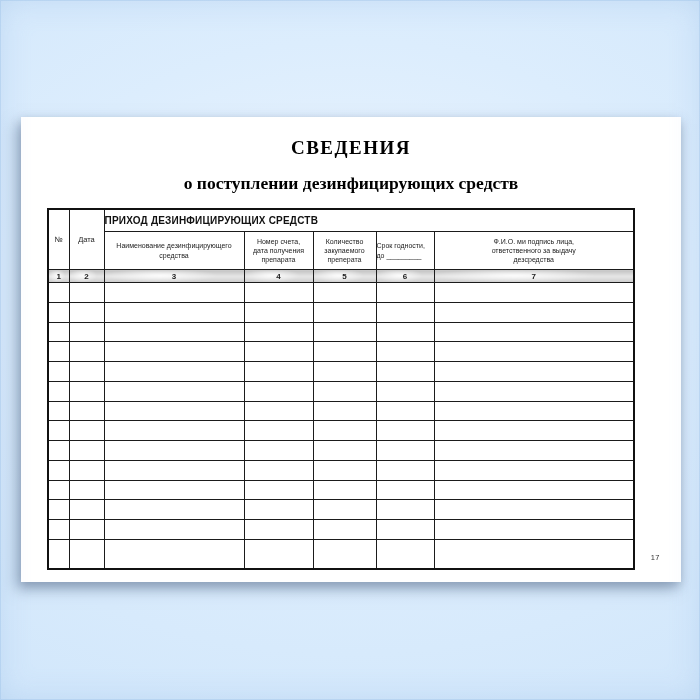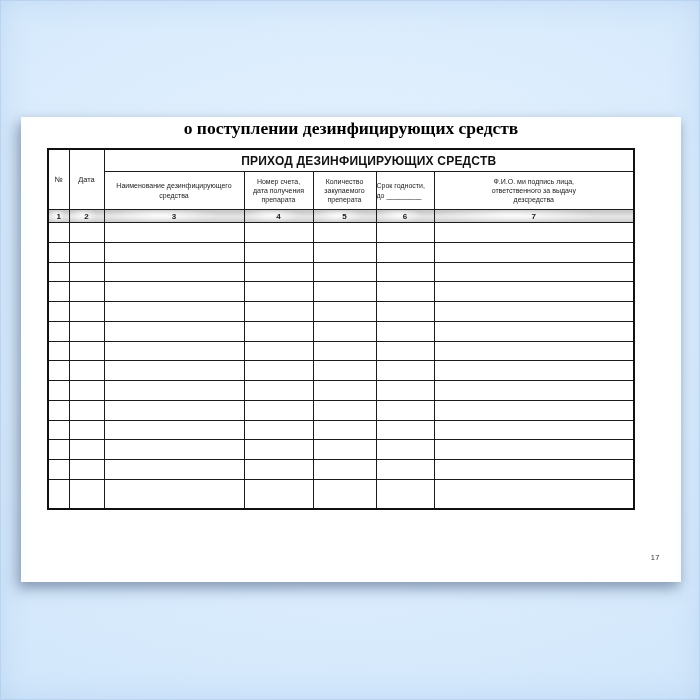--- a/index.html
+++ b/index.html
@@ -16,35 +16,35 @@
   .page{
     position:absolute;left:21px;top:117px;width:660px;height:465px;background:#ffffff;
     box-shadow:-5px 7px 14px rgba(96,118,148,.50), 0 4px 9px rgba(96,118,148,.35);
   }
   .doc-title{
     margin:20px 0 0 0;text-align:center;color:#000;
     font-family:"Liberation Serif",serif;font-weight:700;
     font-size:19px;line-height:22px;letter-spacing:1.5px;
   }
   .doc-subtitle{
-    margin:0;text-align:center;color:#000;
+    margin:13px;text-align:center;color:#000;
     font-family:"Liberation Serif",serif;font-weight:700;
     font-size:17.5px;line-height:23px;
   }
   table.sheet{
     margin:8px 0 0 26px;width:586px;height:362px;
     border-collapse:collapse;table-layout:fixed;
     border:2.5px solid #111;
   }
   table.sheet th, table.sheet td{
     border:1.5px solid #1b1b1b;padding:0;overflow:hidden;
   }
   .th-group{
-    height:21px;font-weight:700;font-size:12px;letter-spacing:.2px;
-    text-align:center;vertical-align:middle;color:#111;
+    height:21px;font-weight:700;font-size:10px;letter-spacing:.2px;
+    text-align:left;vertical-align:middle;color:#111;
   }
   .th-sub{
     height:37px;font-weight:400;font-size:7px;line-height:1.3;color:#222;
     text-align:center;vertical-align:middle;white-space:pre-line;padding:1px 2px;
   }
   .th-corner{
     font-weight:400;font-size:7.5px;color:#222;text-align:center;vertical-align:middle;
   }
   .th-expiry{text-align:left;padding-left:5px;}
   .number-row td{
@@ -60,20 +60,21 @@
     position:absolute;right:21px;bottom:20px;
     font-size:7.5px;color:#333;letter-spacing:.5px;margin-left:16px;
   }
 </style>
 </head>
 <body>
 
 <div class="stage">
   <div class="page">
 
+    <h1 class="doc-title">СВЕДЕНИЯ</h1>
     <h2 class="doc-subtitle">о поступлении дезинфицирующих средств</h2>
 
     <table class="sheet">
       <colgroup>
         <col style="width:21px">
           <col style="width:35px">
           <col style="width:140px">
         <col style="width:69px">
           <col style="width:63px">
           <col style="width:58px">

